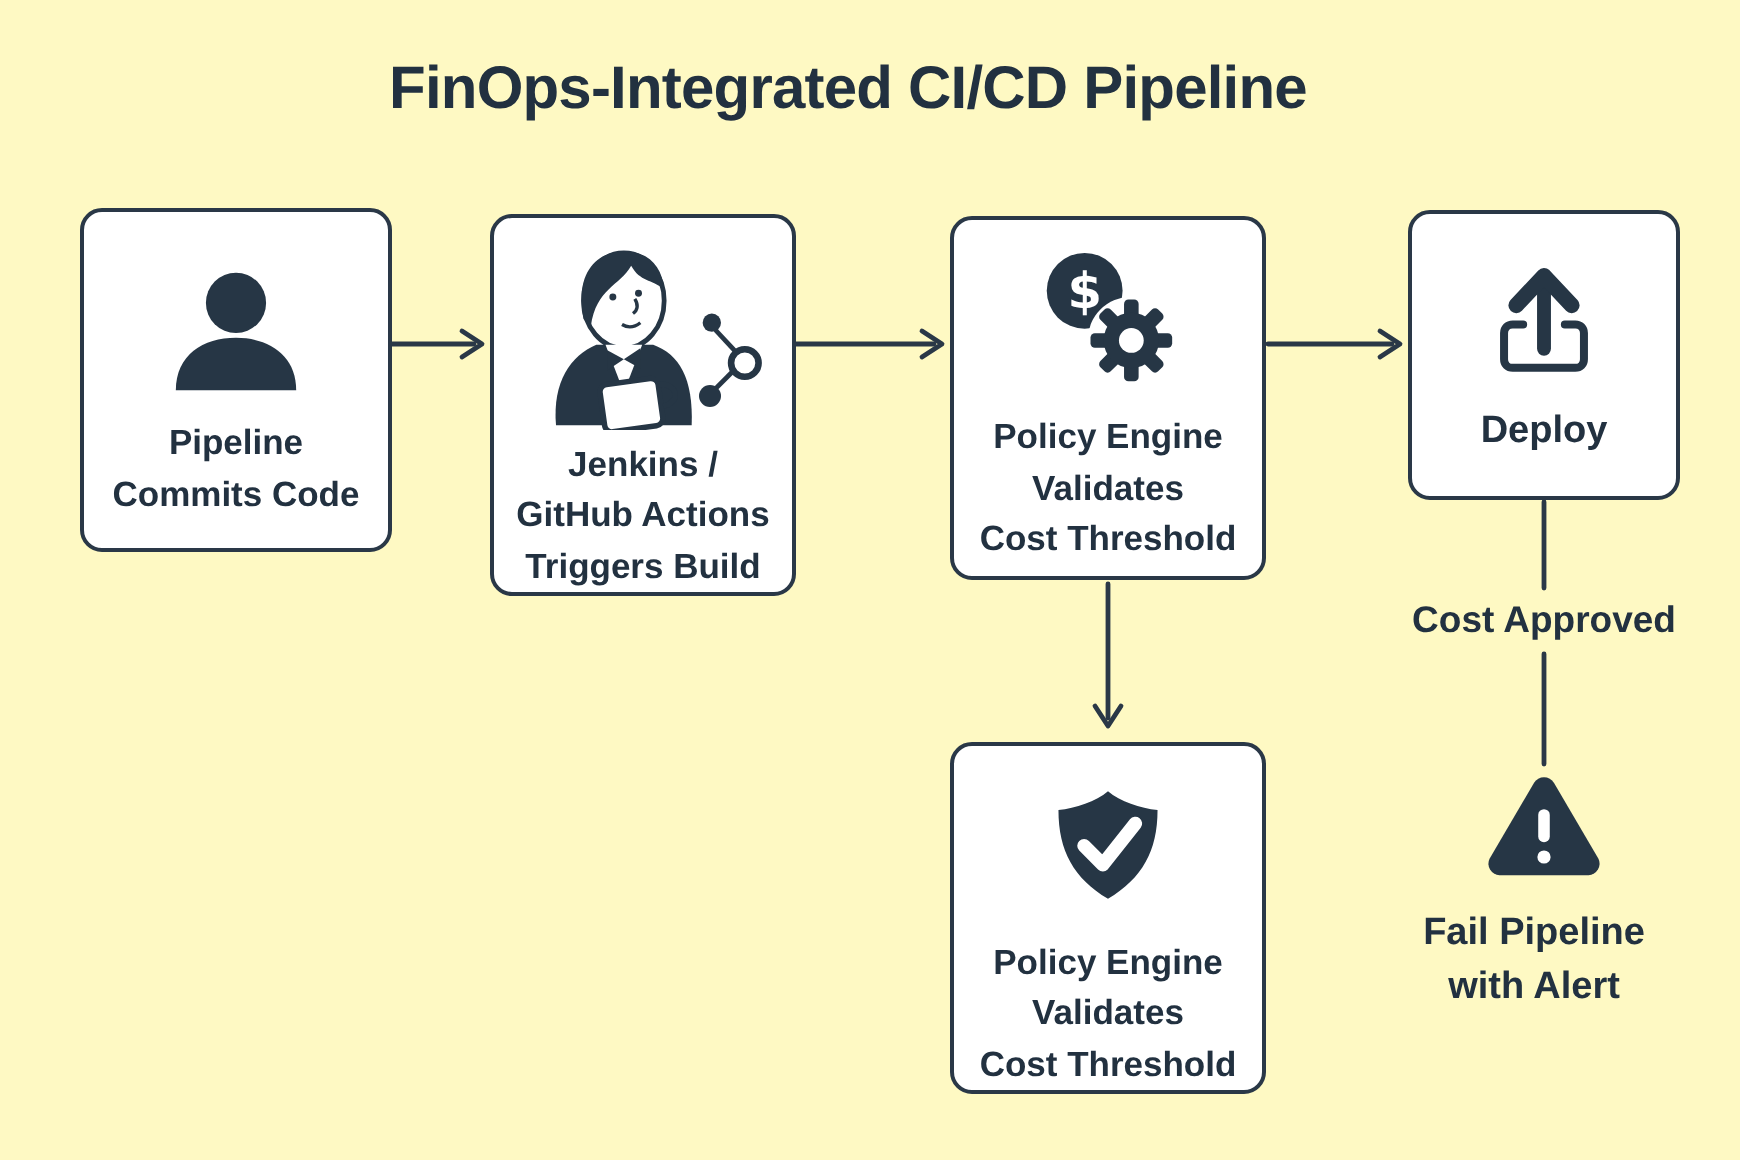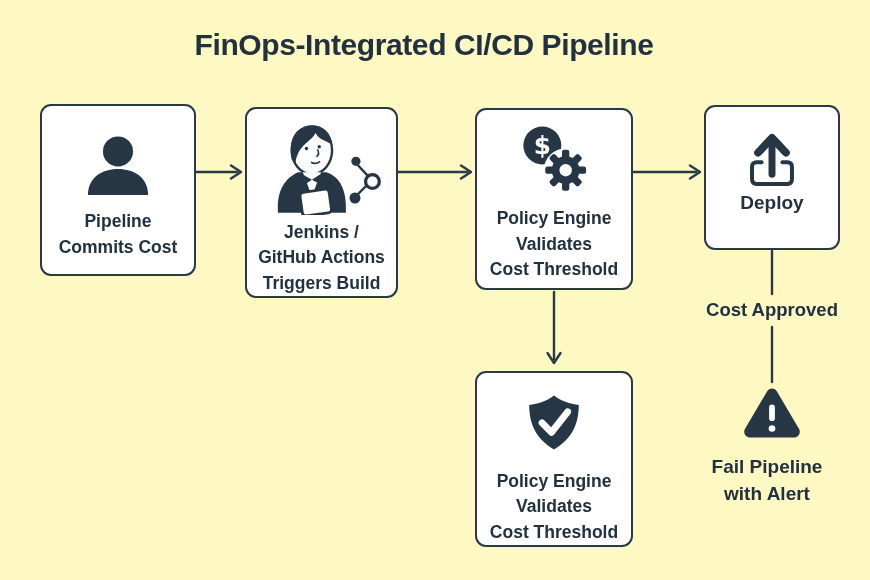--- a/index.html
+++ b/index.html
@@ -37,21 +37,21 @@
   }
   
   .n-developer    { left:40px;  top:104px; width:156px; height:172px; padding-top:27px; }
   .n-ci           { left:245px; top:107px; width:153px; height:191px; padding-top:12px; }
   .n-policy       { left:475px; top:108px; width:158px; height:182px; padding-top:15px; }
   .n-deploy       { left:704px; top:105px; width:136px; height:145px; padding-top:17px; }
   .n-policycheck  { left:475px; top:371px; width:158px; height:176px; padding-top:20px; }
   .n-developer   .node-label { margin-top:10px; }
   .n-ci          .node-label { margin-top:5px;  }
   .n-policy      .node-label { margin-top:11px; }
-  .n-deploy      .node-label { margin-top:0; font-size:19px; }
+  .n-deploy      .node-label { margin-top:13px; font-size:19px; }
   .n-policycheck .node-label { margin-top:14px; }
   .ink-fill { fill:#263645; }
   .ink-stroke { stroke:#263645; fill:none; }
 </style>
 </head>
 <body>
 
 <div class="canvas">
 
   <div class="title">FinOps-Integrated CI/CD Pipeline</div>
@@ -79,21 +79,21 @@
     </g>
   </svg>
 
   <div class="node n-developer">
     <svg width="78" height="66" viewBox="0 0 80 68">
       <circle class="ink-fill" cx="40" cy="19" r="15.5"></circle>
       <path class="ink-fill" d="M9,64 C9,46 23,37 40,37 C57,37 71,46 71,64 Z"></path>
     </svg>
     <div class="node-label">
       <div>Pipeline</div>
-      <div>Commits Cost</div>
+      <div>Commits Code</div>
     </div>
   </div>
 
   <div class="node n-ci">
     <svg width="122" height="94" viewBox="0 0 130 102">
       <g>
         <path class="ink-fill" d="M17,100 C15,76 25,62 39,56 L70,56 C84,61 92,74 91,100 Z"></path>
         <ellipse cx="54" cy="32" rx="22" ry="26" fill="#ffffff" stroke="#263645" stroke-width="2.6"></ellipse>
         <path class="ink-fill" d="M32,42 C27,16 40,5 54,5 C67,5 75,13 76,26 C69,20 63,22 58,13 C52,24 39,25 36,46 Z"></path>
         <circle class="ink-fill" cx="48" cy="30" r="1.9"></circle>

